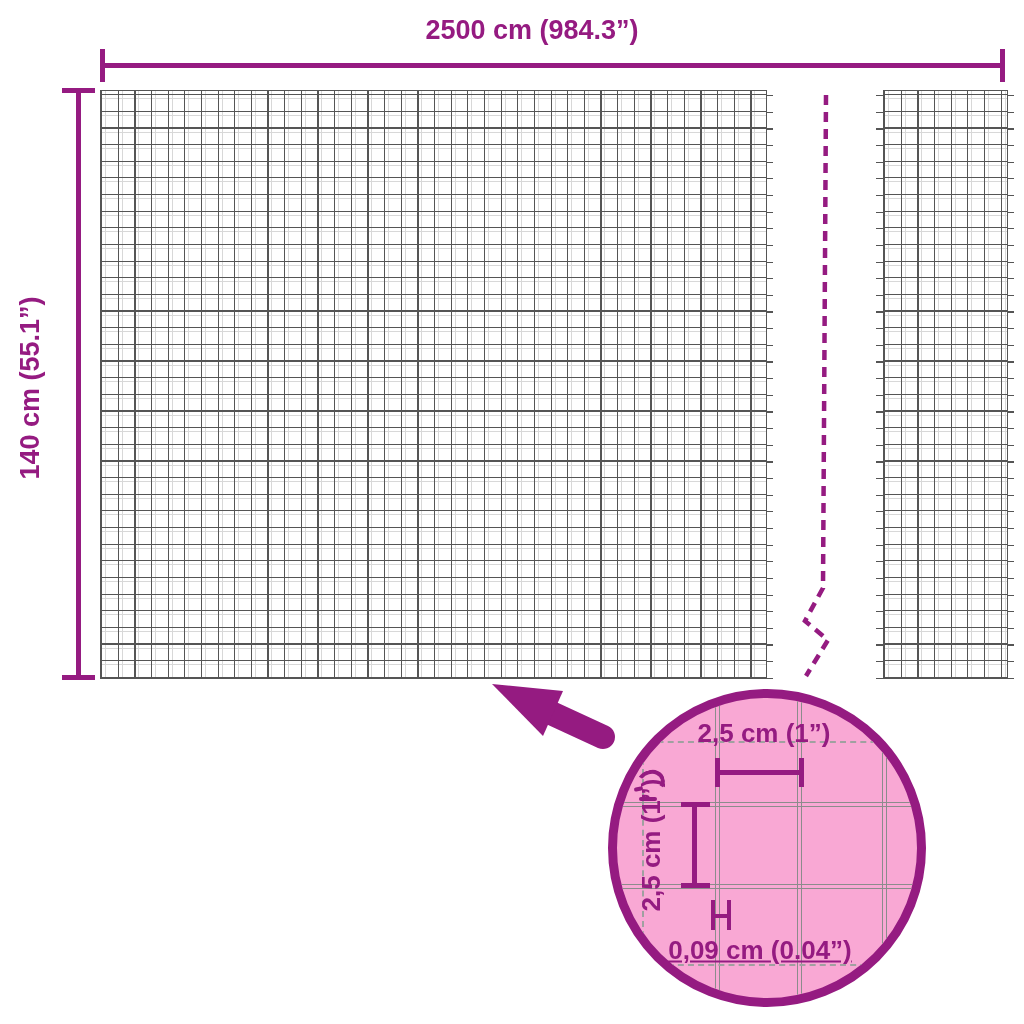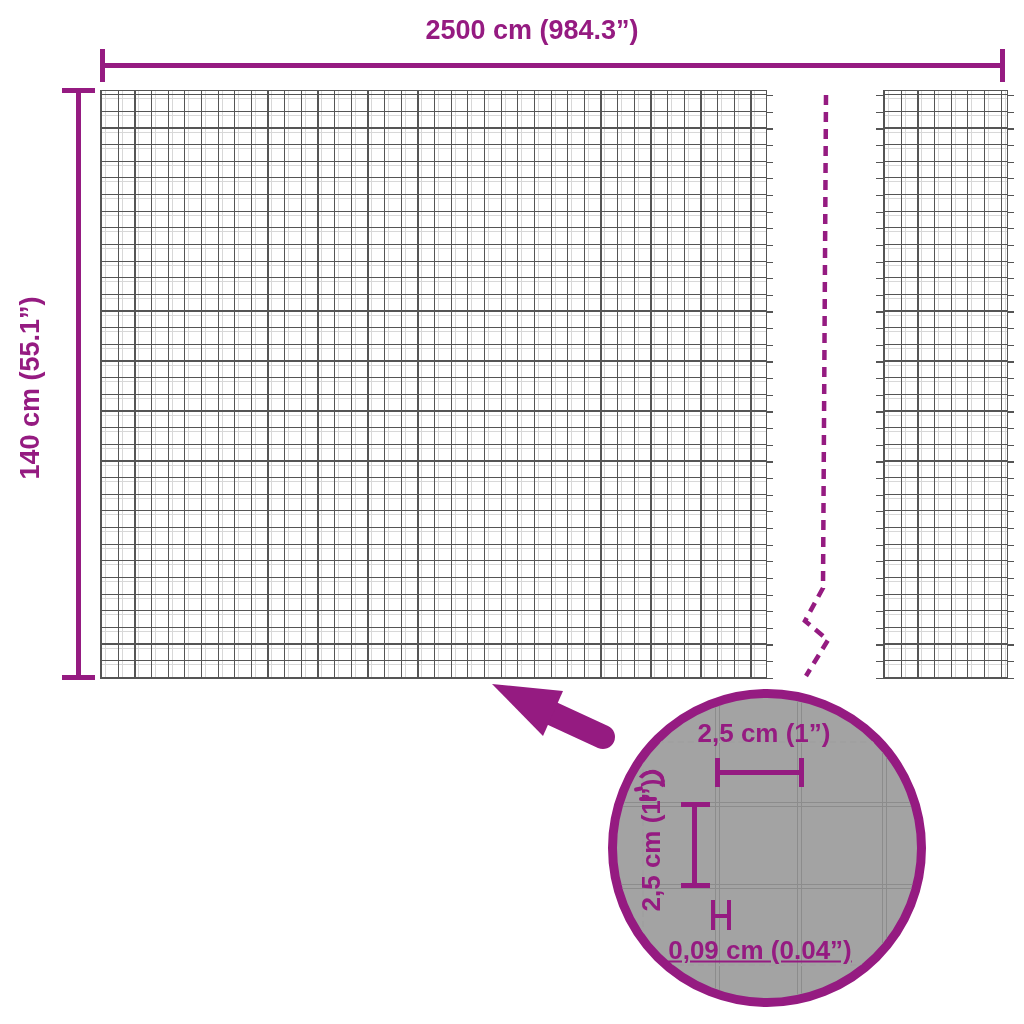--- a/index.html
+++ b/index.html
@@ -32,21 +32,21 @@
   }
   .stubs{
     position:absolute;
     background-image:repeating-linear-gradient(0deg,var(--mesh-dark) 0,var(--mesh-dark) 1.2px,transparent 1.2px,transparent 16.65px);
   }
   svg.overlay{position:absolute;left:0;top:0;}
   
   .detail-circle{
     position:absolute;left:608px;top:689px;width:318px;height:318px;
     box-sizing:border-box;border:9px solid var(--accent);border-radius:50%;
-    background:#a3a3a3;
+    background:#f9a8d4;
   }
   .detail-clip{position:absolute;inset:0;border-radius:50%;overflow:hidden;}
   .wire-v{position:absolute;top:0;bottom:0;width:5px;box-sizing:border-box;
     border-left:1.5px solid var(--wire);border-right:1.5px solid var(--wire);}
   .wire-h{position:absolute;left:0;right:0;height:5px;box-sizing:border-box;
     border-top:1.5px solid var(--wire);border-bottom:1.5px solid var(--wire);}
   .wire-v-dash{position:absolute;top:0;bottom:0;width:0;border-left:2px dashed var(--wire-dash);}
   .wire-h-dash{position:absolute;left:0;right:0;height:0;border-top:2px dashed var(--wire-dash);}
   .lbl.small{font-size:26px;}
   .curl-arc{

